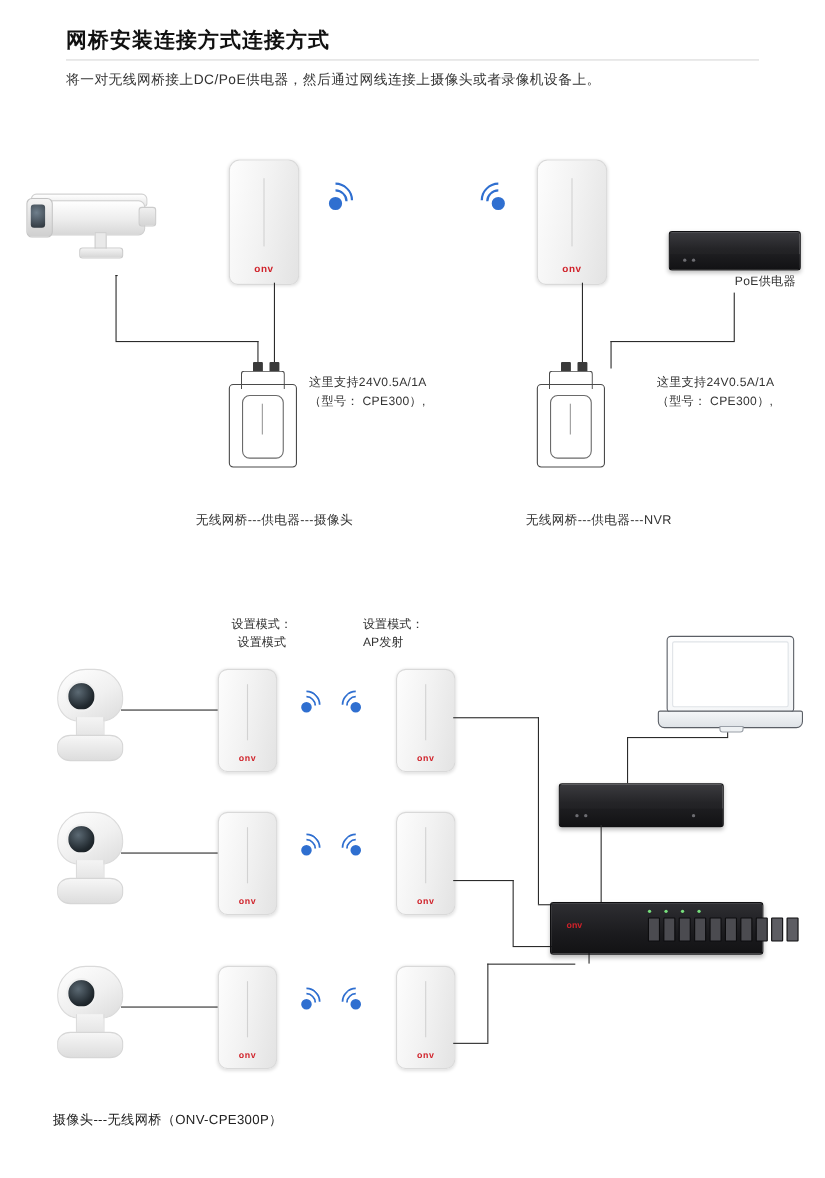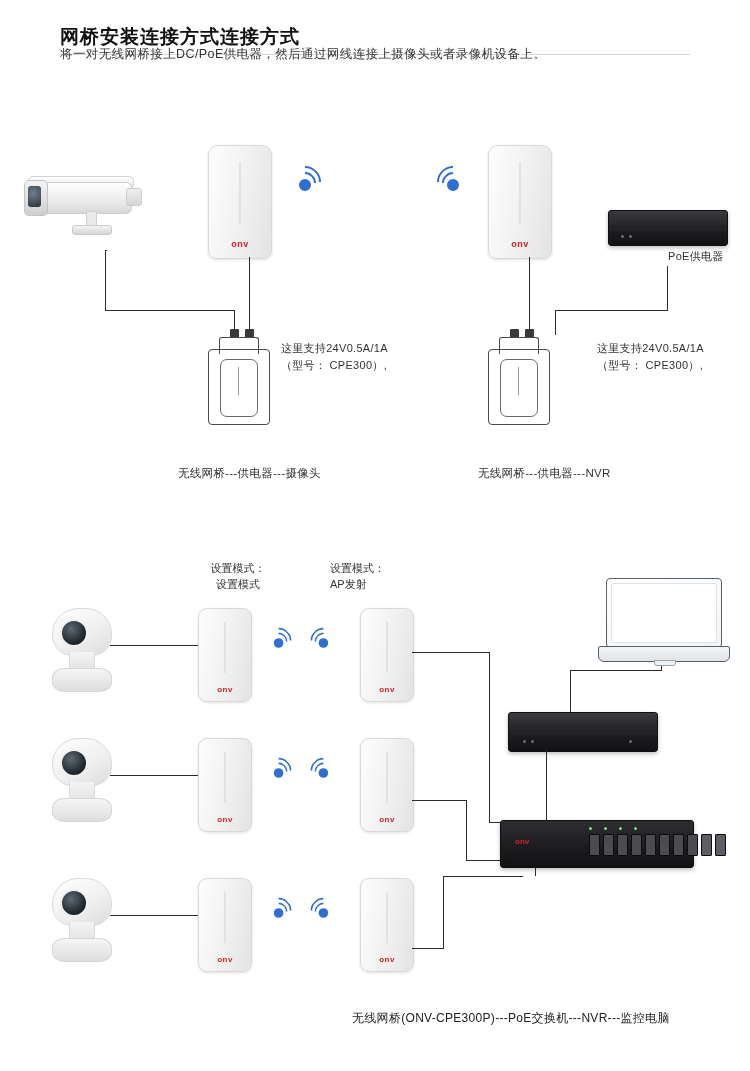--- a/index.html
+++ b/index.html
@@ -13,21 +13,21 @@
 
   
   .title{
     position:absolute;left:60px;top:24px;
     font-size:19px;font-weight:bold;letter-spacing:1px;color:#111;
   }
   .title-rule{
     position:absolute;left:60px;top:54px;width:630px;height:1px;background:#d8d8d8;
   }
   .subtitle{
-    position:absolute;left:60px;top:46px;font-size:12.5px;color:#333;letter-spacing:.4px;text-align:right;
+    position:absolute;left:60px;top:64px;font-size:12.5px;color:#333;letter-spacing:.4px;text-align:right;
   }
 
   
   .cpe{
     position:absolute;width:62px;height:112px;border-radius:10px 10px 8px 8px;
     background:linear-gradient(100deg,#fdfdfd 0%,#f2f2f2 48%,#e3e3e3 100%);
     border:1px solid #d9d9d9;
     box-shadow:0 1px 3px rgba(0,0,0,.12);
   }
   .cpe.small{width:52px;height:92px;border-radius:9px;}
@@ -391,15 +391,15 @@
   </div>
 
   <div class="laptop">
     <div class="screen">
         <div class="inner"></div>
       </div>
     <div class="kb"></div>
     <div class="pad"></div>
   </div>
 
-  <div class="foot" style="left:352px;top:1010px;">无线网桥(ONV-CPE300P)---PoE交换机---NVR---监控电脑</div>
+  <div class="foot" style="left:48px;top:1010px;">摄像头---无线网桥（ONV-CPE300P）</div>
 
 </div>
 
 </body></html>

